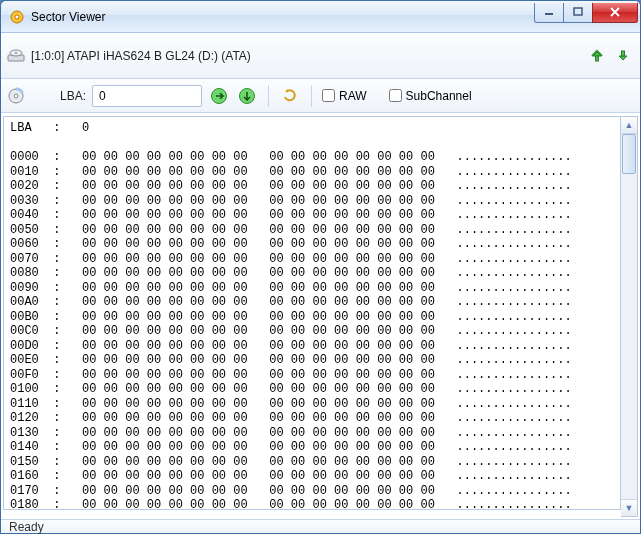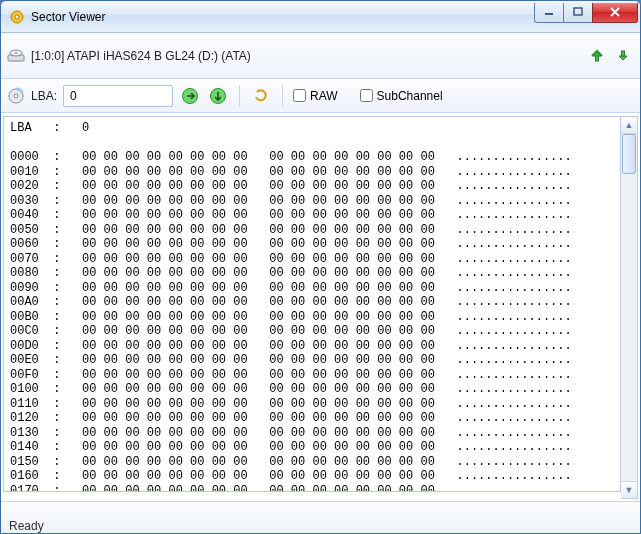--- a/index.html
+++ b/index.html
@@ -71,21 +71,21 @@
   .arrow-btn { width:22px; height:22px; display:flex; align-items:center; justify-content:center; border-radius:3px;}
   .toolbar2 {
     height: 34px;
     background: linear-gradient(#fcfdfe,#eef3fa);
     border-bottom: 1px solid #c4d5ec;
     display:flex; align-items:center;
     padding: 0 6px;
     gap:6px;
   }
   .disc-icon { width:18px; height:18px;}
-  .lba-label { color:#222; }
+  .lba-label { color:#222;margin-left:29px; }
   .lba-input {
     width:110px; height:22px;
     border:1px solid #abc3e0;
     border-radius:2px;
     padding:0 6px;
     font-family:inherit; font-size:12px;
     background:#fff;
   }
   .round-btn {
     width:22px; height:22px;
@@ -133,24 +133,24 @@
     color:#5a7fb4;font-size:9px;
   }
   .sb-btn.bot{border-bottom:none;border-top:1px solid #c4d5ec;}
   .sb-track{flex:1; position:relative; background:#eef2f8;}
   .sb-thumb{
     position:absolute; top:0; left:1px; right:1px; height:40px;
     background:linear-gradient(90deg,#eaf2fb,#cfe0f4);
     border:1px solid #9ab4d6; border-radius:2px;
   }
   .statusbar {
-    height:32px;
+    height:14px;
     background:linear-gradient(#fcfdfe,#eef3fa);
     border-top:1px solid #c4d5ec;
-    display:flex; align-items:flex-end;
+    display:flex; align-items:center;
     padding:0 8px;
     color:#333;
   }
 </style>
 </head>
 <body>
 
 <div class="window">
 
   <div class="titlebar">

